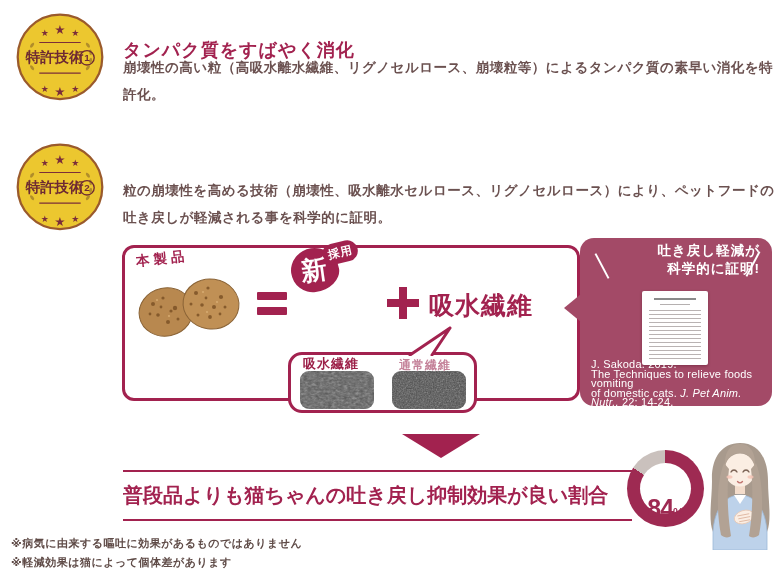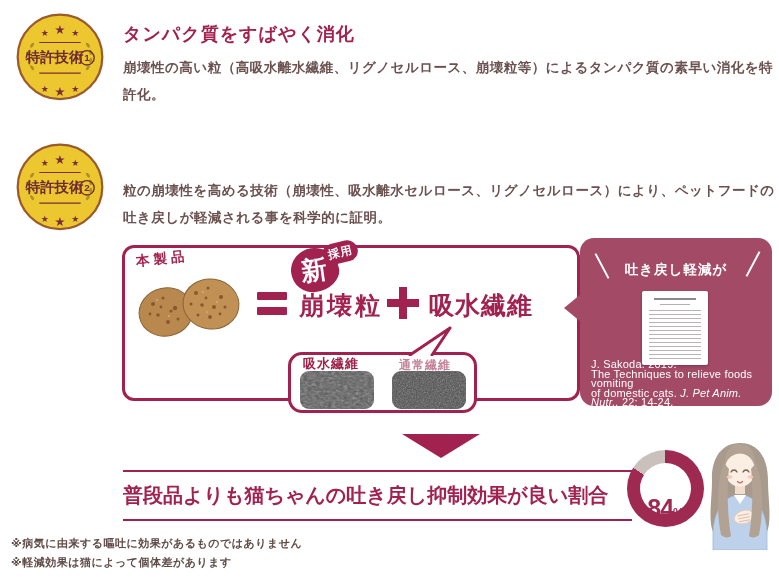--- a/index.html
+++ b/index.html
@@ -3,21 +3,21 @@
 <meta charset="utf-8">
 <style>
   html,body{margin:0;padding:0;background:#fff;}
   .page{
     position:relative;width:779px;height:577px;background:#ffffff;overflow:hidden;
     font-family:"Liberation Sans","DejaVu Sans",sans-serif;
   }
   .abs{position:absolute;}
 
   
-  .patent-title{font-size:18px;font-weight:bold;color:#a2224f;letter-spacing:1px;}
+  .patent-title{font-size:18px;font-weight:bold;color:#a2224f;letter-spacing:1px;margin-top:16px;}
   .patent-title .note{font-size:11px;font-weight:bold;letter-spacing:0;}
   .patent-body{font-size:13.5px;line-height:27px;color:#6b5150;letter-spacing:.5px;font-weight:bold;}
 
   
   .diagram-box{left:122px;top:245px;width:452px;height:150px;background:#fff;
     border:3px solid #a2224f;border-radius:12px;}
   .product-label{left:136px;top:250px;font-size:13.5px;font-weight:900;color:#a2224f;
     letter-spacing:4px;transform:rotate(-6deg);}
   .equals{left:257px;top:292px;width:30px;height:23px;}
   .equals span{position:absolute;left:0;width:30px;height:8px;background:#a2224f;border-radius:1px;}
@@ -44,21 +44,21 @@
   .fiber-label-a{left:303px;top:355px;font-size:13px;font-weight:900;color:#9c2048;z-index:4;letter-spacing:1px;}
   .fiber-label-n{left:399px;top:357px;font-size:12px;font-weight:700;color:#c5839a;z-index:4;letter-spacing:1px;}
   .fiber-img{position:absolute;z-index:4;}
   .fiber-img-a{left:300px;top:371px;}
   .fiber-img-n{left:392px;top:371px;}
 
   
   .proof-panel{left:580px;top:238px;width:192px;height:168px;background:#a34a67;border-radius:14px;z-index:2;}
   .proof-notch{left:564px;top:294px;width:0;height:0;border-top:14px solid transparent;
     border-bottom:14px solid transparent;border-right:17px solid #a34a67;z-index:2;}
-  .proof-headline{left:592px;top:261px;width:168px;text-align:center;color:#fff;
+  .proof-headline{left:592px;top:242px;width:168px;text-align:right;color:#fff;
     font-size:13.5px;font-weight:bold;line-height:18px;z-index:3;letter-spacing:1px;}
   .slash{width:2px;height:28px;background:#fff;z-index:3;}
   .slash-left{left:601px;top:252px;transform:rotate(-28deg);}
   .slash-right{left:752px;top:250px;transform:rotate(28deg);}
   .paper{left:642px;top:291px;width:66px;height:74px;background:#fff;border-radius:2px;
     box-shadow:0 1px 3px rgba(60,0,20,.35);z-index:3;}
   .paper .p-title{margin:7px 12px 4px;height:2px;background:#8a8a8a;}
   .paper .p-sub{margin:0 18px 5px;height:1px;background:#b5b0b0;}
   .paper .p-lines{margin:0 7px;height:52px;
     background:repeating-linear-gradient(to bottom,#b9b3b3 0 1px,transparent 1px 4px);}
@@ -191,21 +191,20 @@
       <span></span>
     </div>
 
   <div class="abs new-badge">
     <div class="blob"></div>
     <div class="ext"></div>
     <div class="new-char">新</div>
     <div class="adopt-char">採用</div>
   </div>
 
-  <div class="abs term term-left">崩壊粒</div>
   <div class="abs plus"></div>
   <div class="abs term term-right">吸水繊維</div>
 
   <div class="abs bubble"></div>
   <svg class="abs bubble-tail" width="50" height="30" viewBox="0 0 50 30">
     <polygon points="42,2 2,29 24,29" fill="#ffffff"></polygon>
     <path d="M42,2 L2,29 M42,2 L24,29" stroke="#a2224f" stroke-width="3" stroke-linecap="round" fill="none"></path>
   </svg>
   <div class="abs fiber-label-a">吸水繊維</div>
   <div class="abs fiber-label-n">通常繊維</div>
@@ -241,20 +240,21 @@
       <rect width="74" height="38" filter="url(#noiseB)" opacity="0.55"></rect>
     </g>
   </svg>
 
   <div class="abs proof-panel"></div>
   <div class="abs proof-notch"></div>
   <div class="abs slash slash-left"></div>
   <div class="abs slash slash-right"></div>
   <div class="abs proof-headline">
     <div>吐き戻し軽減が</div>
+    <div>科学的に証明!</div>
   </div>
   <div class="abs paper">
     <div class="p-title"></div>
     <div class="p-sub"></div>
     <div class="p-lines"></div>
   </div>
   <div class="abs citation">
     <div>J. Sakoda. 2019.</div>
     <div>The Techniques to relieve foods vomiting</div>
     <div><span>of domestic cats. </span><span class="it">J. Pet Anim. Nutr.,</span><span> 22: 14-24.</span></div>

